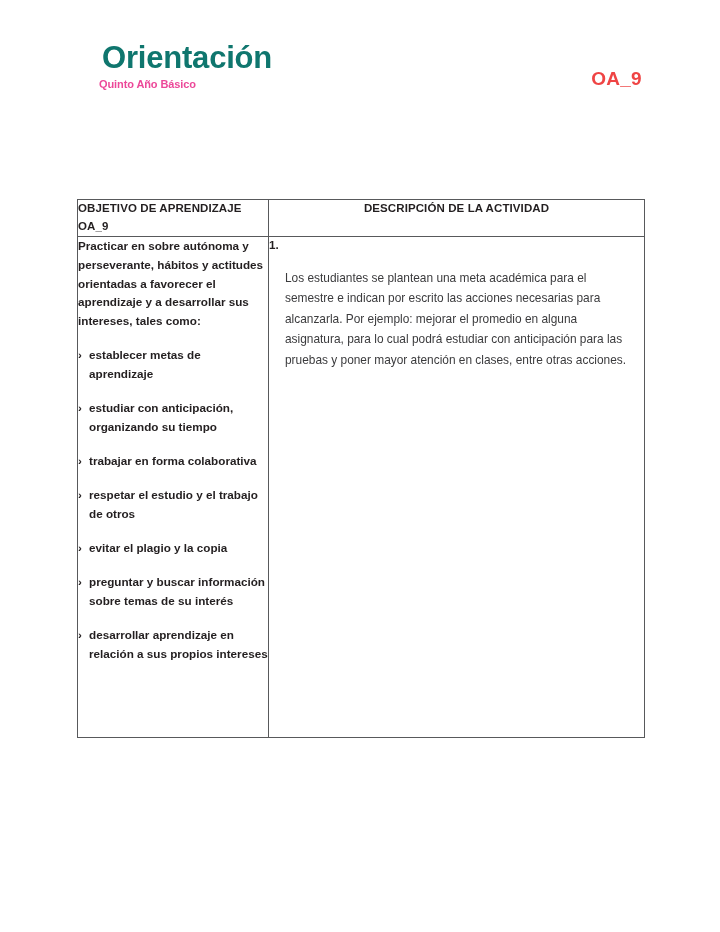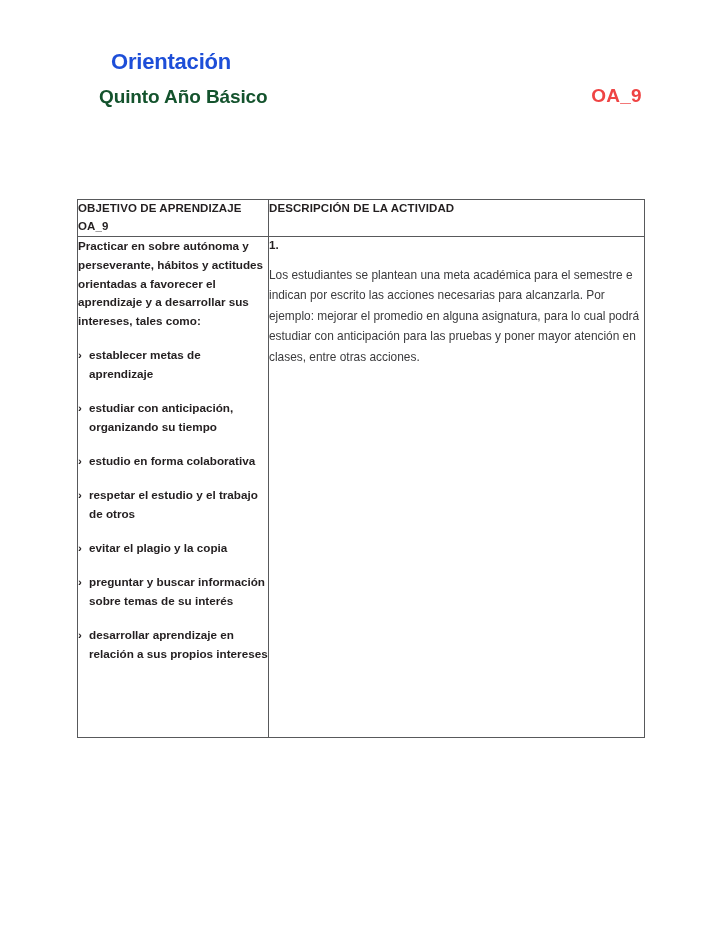--- a/index.html
+++ b/index.html
@@ -31,32 +31,32 @@
   }
   .header-row {
     display: flex;
     align-items: flex-end;
     justify-content: space-between;
   }
   .header-left {
     display: block;
   }
   .subject-title {
-    font-size: 22px;
+    font-size: 31px;
     line-height: 1.08;
     font-weight: bold;
-    color: #1d4ed8;
+    color: #0f766e;
     letter-spacing: -0.2px;
-    margin: 12px;
+    margin: 3px;
   }
   .grade-title {
-    font-size: 19px;
+    font-size: 11px;
     line-height: 1.2;
     font-weight: bold;
-    color: #14532d;
+    color: #ec4899;
     margin: 4px 0 0 0;
     letter-spacing: -0.1px;
   }
   .oa-code {
     font-size: 19px;
     font-weight: bold;
     color: #ef4444;
     letter-spacing: 0.3px;
     padding-bottom: 2px;
   }
@@ -99,21 +99,21 @@
     line-height: 1.55;
     text-align: left;
     color: #231f20;
     letter-spacing: 0.1px;
   }
   .th-desc {
     padding: 10px 10px 14px 10px;
     font-size: 11.5px;
     font-weight: bold;
     line-height: 1.55;
-    text-align: left;
+    text-align: center;
     color: #231f20;
     letter-spacing: 0.1px;
   }
 
   .td-obj {
     padding: 9px 9px 16px 9px;
     height: 500px;
   }
   .td-desc {
     padding: 9px 12px 16px 10px;
@@ -152,21 +152,21 @@
     font-weight: bold;
     color: #231f20;
     margin: 0 0 13px 0;
     line-height: 1.3;
   }
   .desc-body {
     font-size: 11.9px;
     font-weight: normal;
     line-height: 1.72;
     color: #3b3b3d;
-    margin: 0;
+    margin: 16px;
     text-align: left;
   }
 </style>
 </head>
 <body>
 
 <div class="page">
 
   <div class="doc-header">
     <div class="header-row">
@@ -198,21 +198,21 @@
             <li>
               <span class="marker">›</span>
               <span>establecer metas de aprendizaje</span>
             </li>
             <li>
               <span class="marker">›</span>
               <span>estudiar con anticipación, organizando su tiempo</span>
             </li>
             <li>
               <span class="marker">›</span>
-              <span>estudio en forma colaborativa</span>
+              <span>trabajar en forma colaborativa</span>
             </li>
             <li>
               <span class="marker">›</span>
               <span>respetar el estudio y el trabajo de otros</span>
             </li>
             <li>
               <span class="marker">›</span>
               <span>evitar el plagio y la copia</span>
             </li>
             <li>

